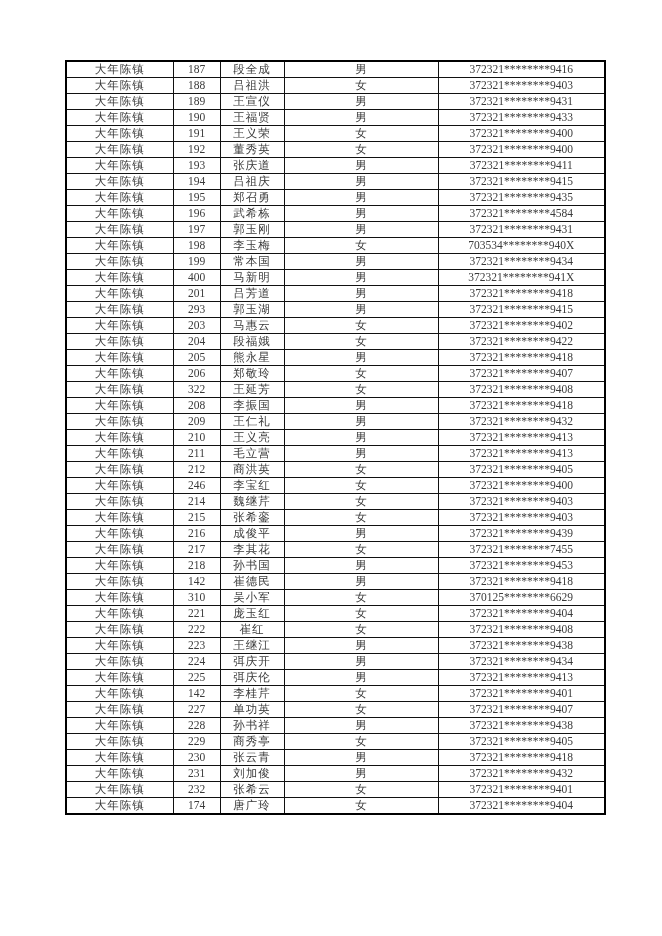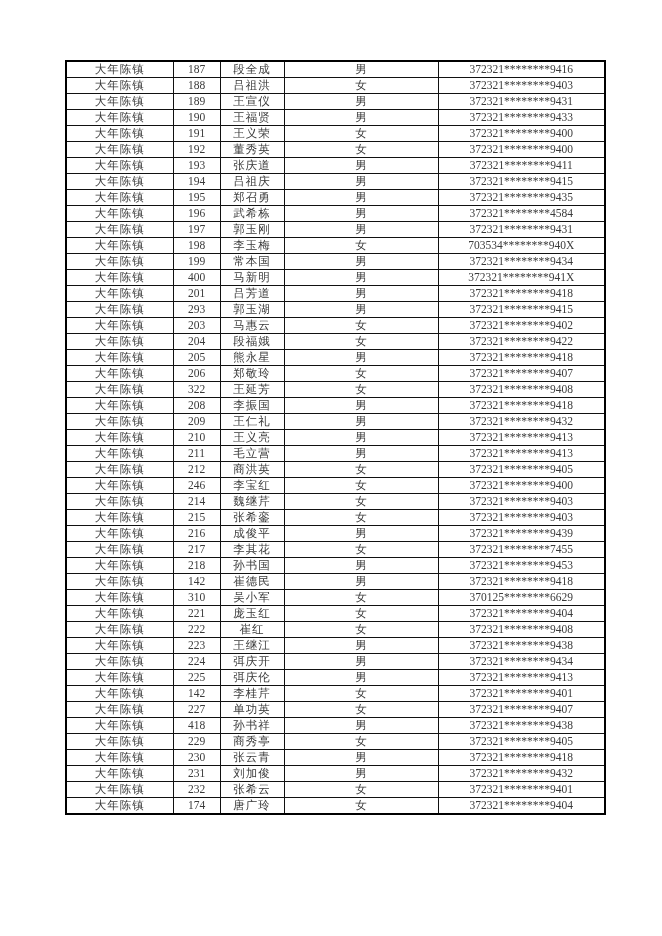--- a/index.html
+++ b/index.html
@@ -340,21 +340,21 @@
   </tr>
         <tr>
     <td class="c-town">大年陈镇</td>
     <td class="c-index">227</td>
     <td class="c-name">单功英</td>
     <td class="c-gender">女</td>
     <td class="c-id">372321********9407</td>
   </tr>
         <tr>
     <td class="c-town">大年陈镇</td>
-    <td class="c-index">418</td>
+    <td class="c-index">228</td>
     <td class="c-name">孙书祥</td>
     <td class="c-gender">男</td>
     <td class="c-id">372321********9438</td>
   </tr>
         <tr>
     <td class="c-town">大年陈镇</td>
     <td class="c-index">229</td>
     <td class="c-name">商秀亭</td>
     <td class="c-gender">女</td>
     <td class="c-id">372321********9405</td>

